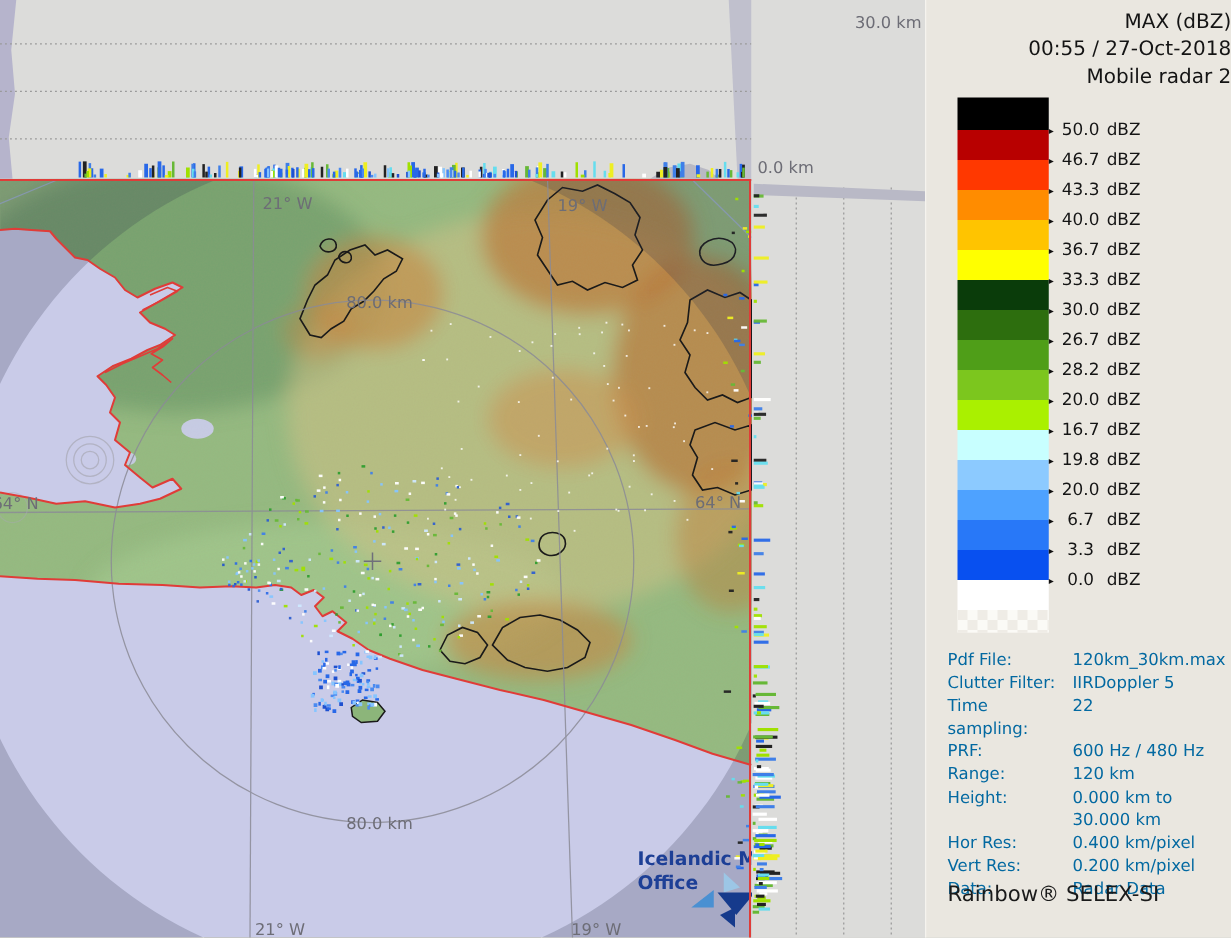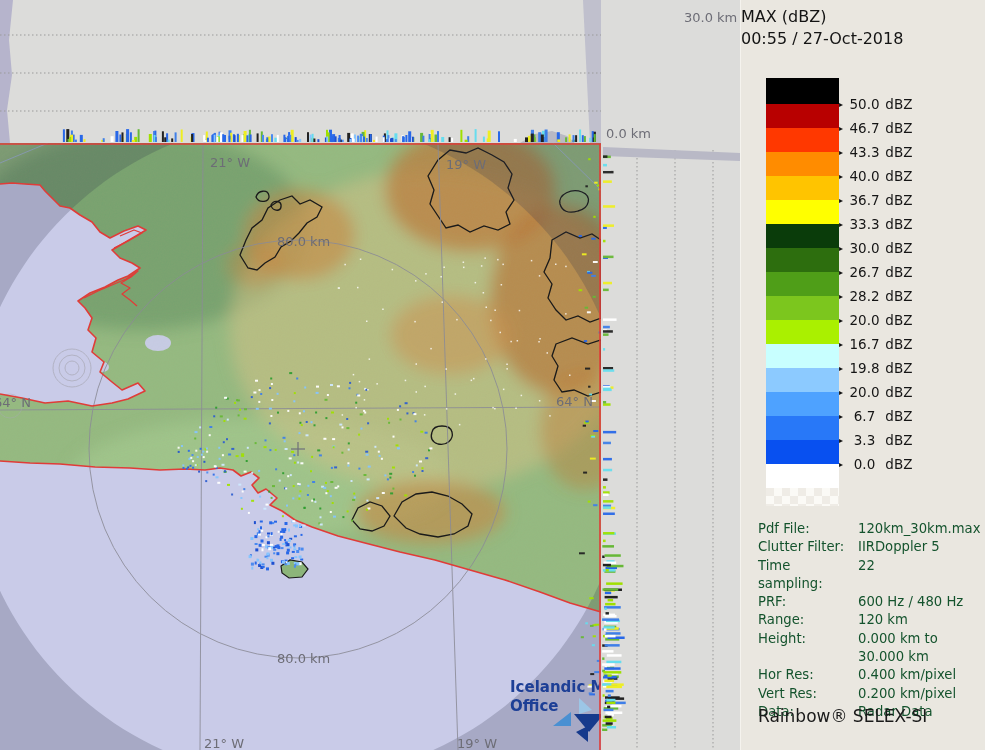--- a/index.html
+++ b/index.html
@@ -8,36 +8,36 @@
     background:#d9d9d4;
     font-family:"DejaVu Sans","Liberation Sans",sans-serif;
   }
   #radar-svg{position:absolute;left:0;top:0;display:block}
 
   
   .panel{
     position:absolute;left:740px;top:0;width:245px;height:750px;
     background:#eae7e0;border-left:1px solid #f5f3ee;box-sizing:border-box;
   }
-  .titles{margin-top:6px;text-align:left;font-size:16px;line-height:22px;color:#141414}
+  .titles{margin-top:6px;text-align:right;font-size:16px;line-height:22px;color:#141414}
   .swatches{position:absolute;left:25px;top:78px;width:73px}
   .band{width:73px}
   .band-white{width:73px;height:24px;background:#ffffff}
   .band-checker{
     width:73px;height:18px;
     background-image:conic-gradient(#fbfaf6 25%,#efece6 0 50%,#fbfaf6 0 75%,#efece6 0);
     background-size:16px 16px;background-color:#f7f5f0;
   }
   .legend-row{
     position:absolute;left:98px;height:16px;display:flex;align-items:center;
     font-size:13.5px;color:#151515;white-space:pre;
   }
   .legend-row .arrow{font-size:8px;margin-right:5px;color:#111}
   .legend-row .num{display:inline-block;width:33px;text-align:center}
-  .meta{position:absolute;left:17px;top:520px;font-size:13.2px;color:#14532d}
+  .meta{position:absolute;left:17px;top:520px;font-size:13.2px;color:#0369a1}
   .meta-row{display:flex;line-height:18.3px}
   .meta-label{width:100px;flex:0 0 100px}
   .meta-value{white-space:pre}
   .rainbow-footer{position:absolute;left:17px;top:706px;font-size:17px;color:#1a1a1a}
 </style>
 </head>
 <body>
 
 <svg id="radar-svg" width="740" height="750" viewBox="0 0 740 750" xmlns="http://www.w3.org/2000/svg">
   <defs>
@@ -1056,20 +1056,21 @@
       <line x1="0" y1="144" x2="601" y2="144"></line>
       <line x1="600" y1="144" x2="600" y2="750"></line>
     </g>
   </g>
 </svg>
 
 <div class="panel">
   <div class="titles">
     <div>MAX (dBZ)</div>
     <div>00:55 / 27-Oct-2018</div>
+    <div>Mobile radar 2</div>
   </div>
 
   <div class="swatches" id="swatches">
       <div class="band" style="height: 26px; background: rgb(0, 0, 0);"></div>
       <div class="band" style="height: 24px; background: rgb(184, 0, 0);"></div>
       <div class="band" style="height: 24px; background: rgb(255, 56, 0);"></div>
       <div class="band" style="height: 24px; background: rgb(255, 140, 0);"></div>
       <div class="band" style="height: 24px; background: rgb(255, 196, 0);"></div>
       <div class="band" style="height: 24px; background: rgb(255, 255, 0);"></div>
       <div class="band" style="height: 24px; background: rgb(10, 60, 10);"></div>

